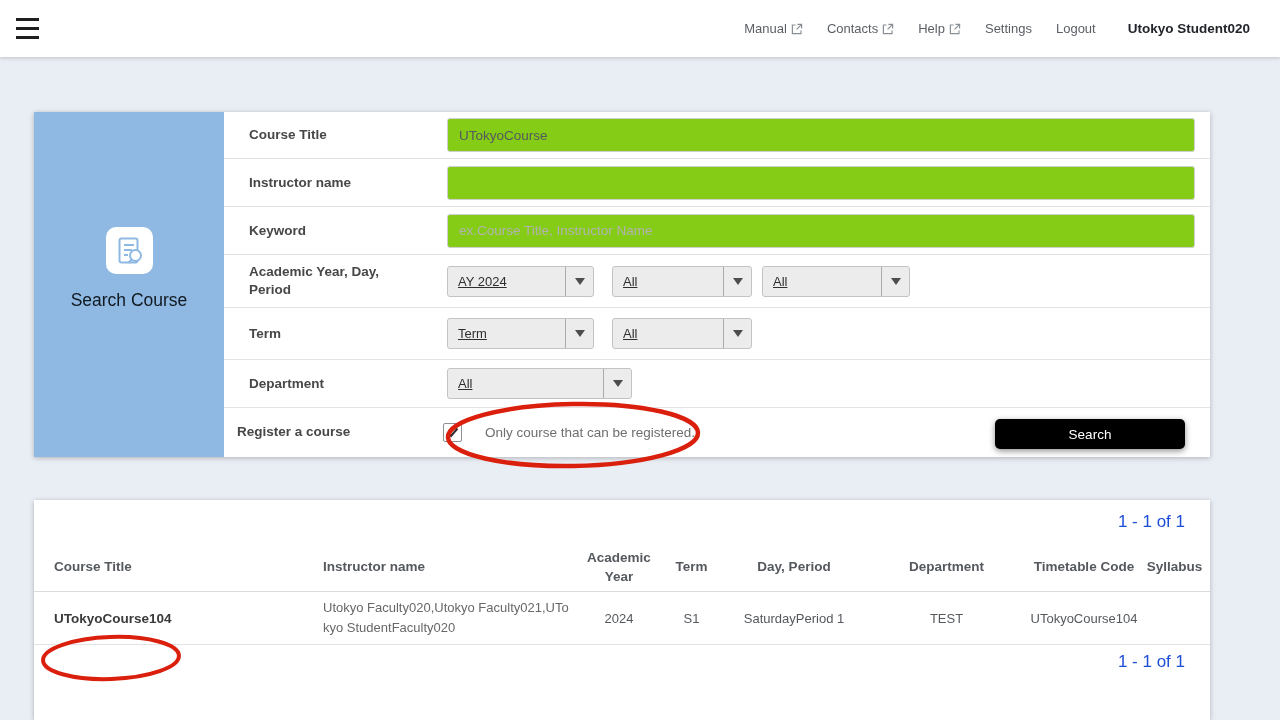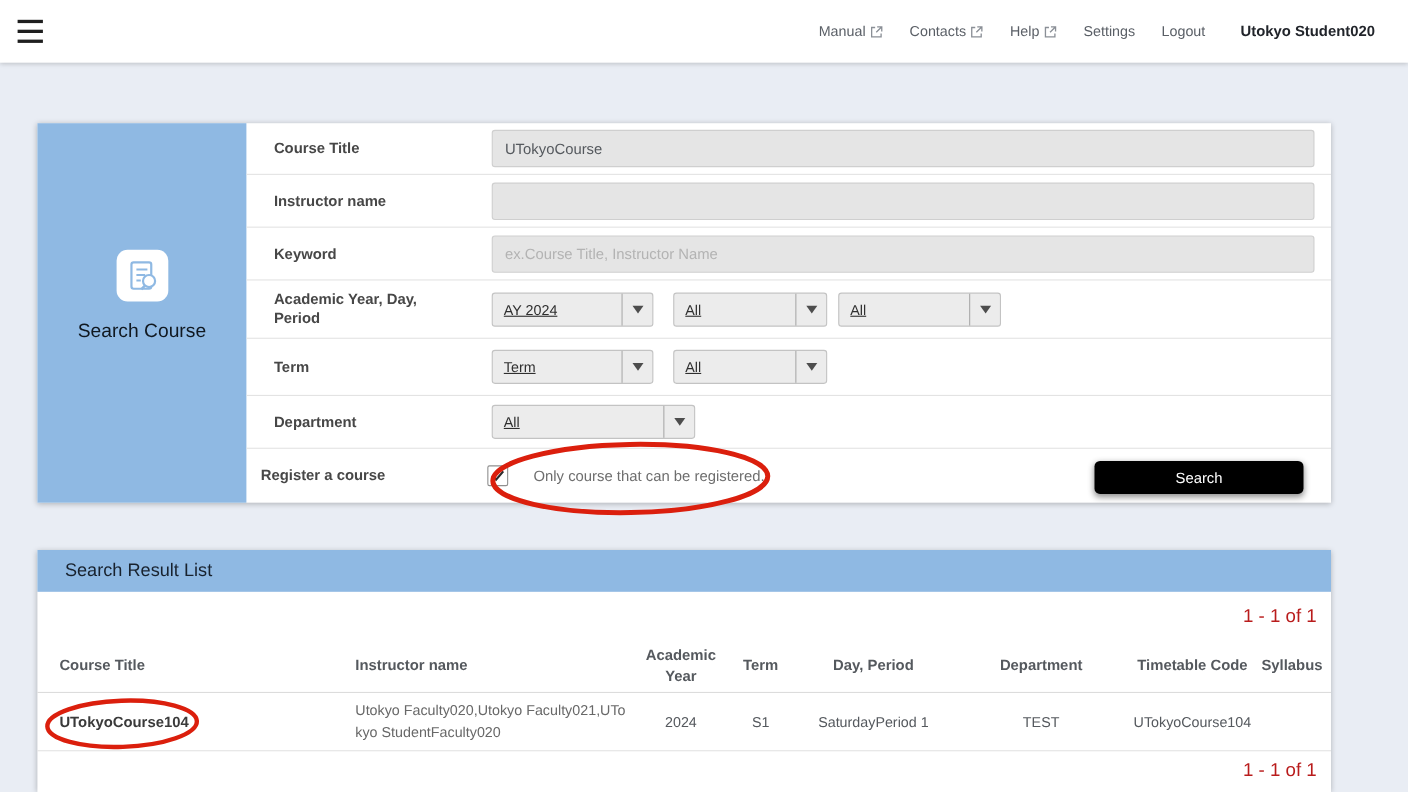--- a/index.html
+++ b/index.html
@@ -34,21 +34,21 @@
   }
   .side-title { margin-top:16px; font-size:17.5px; color:#101820; }
 
   .panel-form { position:absolute; left:190px; top:0; width:986px; height:345px; }
   .frow { display:flex; align-items:center; padding-left:25px; border-bottom:1px solid #e3e3e3; }
   .frow:last-child { border-bottom:none; }
   .r1{height:47px;} .r2{height:48px;} .r3{height:48px;} .r4{height:53px;} .r5{height:52px;} .r6{height:48px;} .r7{height:48px;padding-left:13px;}
   .flabel { width:198px; flex:none; font-size:13.5px; font-weight:bold; color:#474747; line-height:1.3; padding-right:28px; }
   .ftext {
     width:748px; height:30px; border:1px solid #cfcfcf; border-radius:3px;
-    padding:16px 11px; font-size:13.5px; color:#55595e; font-family:"Liberation Sans",sans-serif; background:#e5e5e5;
+    padding:16px 11px; font-size:13.5px; color:#55595e; font-family:"Liberation Sans",sans-serif; background:#84cc16;
   }
   .ftext::placeholder { color:#b3b3b3; }
 
   .fselect {
     height:31px; background:#ececec; border:1px solid #c3c3c3; border-radius:3px;
     display:flex; align-items:center; cursor:pointer;
   }
   .fsel-val { flex:1; padding-left:10px; font-size:13px; color:#2f2f2f;text-decoration:underline; }
   .fsel-arrow { width:28px; height:100%; border-left:1px solid #ababab; display:flex; align-items:center; justify-content:center; }
   .fsel-arrow i { display:block; width:0; height:0; border-left:5.5px solid transparent; border-right:5.5px solid transparent; border-top:7px solid #4d4d4d; }
@@ -69,21 +69,21 @@
 
   .annot { position:absolute; pointer-events:none; z-index:6; }
 
   
   .results-panel {
     position:absolute; left:34px; top:500px; width:1176px; height:220px;
     background:#ffffff; box-shadow:0 1px 5px rgba(0,0,0,.25);
   }
   .results-header { height:38px; background:#8fb9e3; display:flex; align-items:center; padding-left:25px; }
   .results-title { font-size:16.5px; color:#18222e; }
-  .pag { display:flex; align-items:center; justify-content:flex-end; padding-right:13px; font-size:17px; color:#b91c1c; }
+  .pag { display:flex; align-items:center; justify-content:flex-end; padding-right:25px; font-size:17px; color:#1d4ed8; }
   .pag-top { height:44px; }
   .pag-bottom { height:34px; }
 
   .rgrid { display:grid; grid-template-columns:289px 256px 80px 65px 140px 165px 110px 71px; align-items:center; }
   .rhead { height:48px; border-bottom:1px solid #dcdcdc; }
   .rhead .cell { font-size:13.5px; font-weight:bold; color:#55595e; text-align:center; line-height:1.35; }
   .rrow { height:53px; border-bottom:1px solid #e3e3e3; }
   .rrow .cell { font-size:13px; color:#55595e; text-align:center; }
   .cell.c-left { text-align:left; }
   .cell.pad20 { padding-left:20px; }
@@ -216,23 +216,20 @@
   </div>
 
   <button class="search-btn">Search</button>
 
   <svg class="annot" style="left:408px; top:286px;" width="262" height="74" viewBox="0 0 262 74">
     <ellipse cx="131" cy="37" rx="125" ry="31" fill="none" stroke="#db1f0d" stroke-width="4.5" transform="rotate(-1 131 37)"></ellipse>
   </svg>
 </section>
 
 <section class="results-panel">
-  <div class="results-header">
-    <span class="results-title">Search Result List</span>
-  </div>
 
   <div class="pag pag-top">1 - 1 of 1</div>
 
   <div class="rgrid rhead">
     <div class="cell c-left pad20">Course Title</div>
     <div class="cell c-left">Instructor name</div>
     <div class="cell">Academic Year</div>
     <div class="cell">Term</div>
     <div class="cell">Day, Period</div>
     <div class="cell">Department</div>

